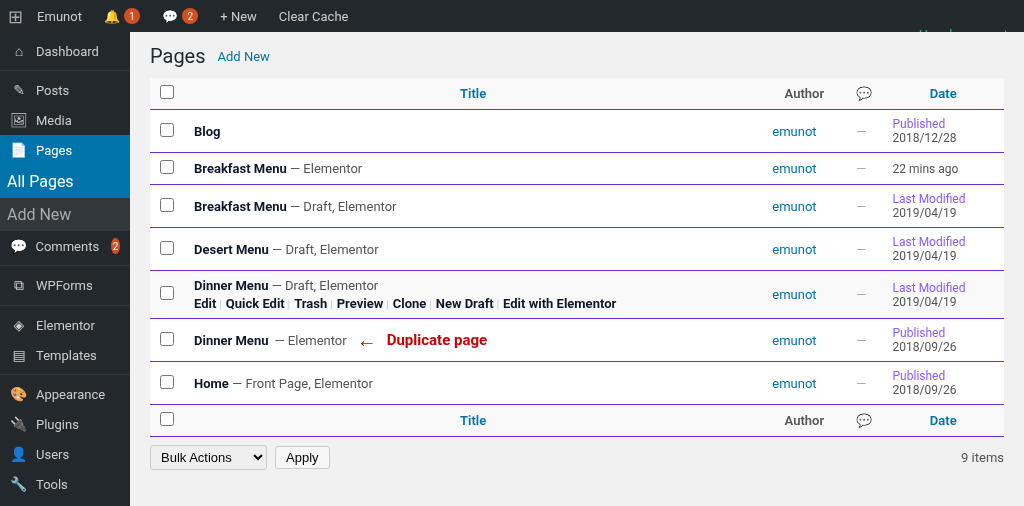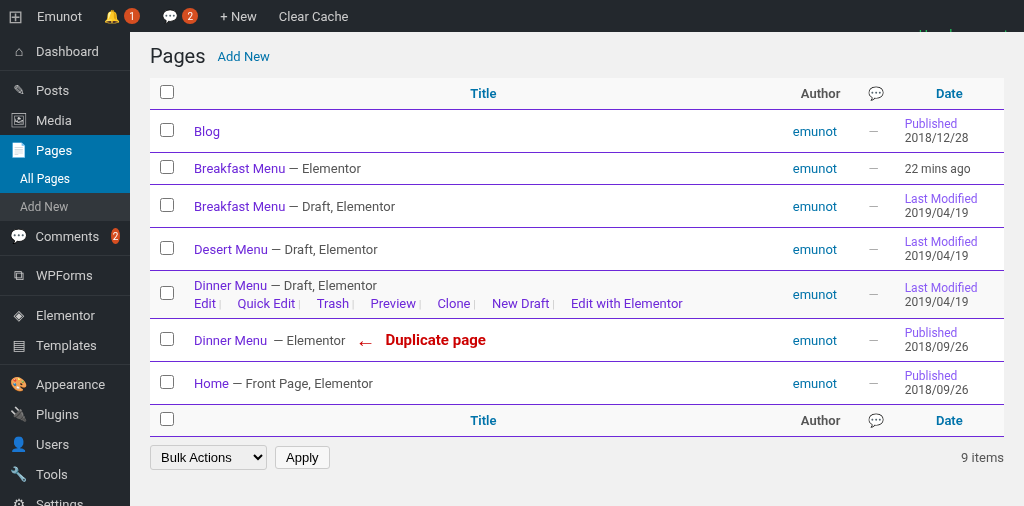--- a/index.html
+++ b/index.html
@@ -55,27 +55,27 @@
       overflow-y: auto;
       background: #f1f1f1;
       padding: 0;
     }
     .content-inner { padding: 12px 20px; }
 
     
     .wp-table { width: 100%; border-collapse: collapse; background: #fff; }
     .wp-table th, .wp-table td { padding: 7px 10px; border-bottom: 1px solid #6d28d9; vertical-align: middle; font-size: 13px; }
     .wp-table th { color: #555; font-weight: 600; background: #f9f9f9; }
-    .wp-table td.title-col a { color: #6d28d9; text-decoration: none; font-weight: 400; font-size: 13px; }
+    .wp-table td.title-col a { color: #0f172a; text-decoration: none; font-weight: 700; font-size: 13px; }
     .wp-table td.author-col a { color: #0073aa; text-decoration: none; }
     .wp-table td.date-col { font-size: 12px; color: #555; }
     .wp-table td.date-col .status { display: block; color: #8b5cf6; font-size: 12px; }
     .wp-table th.title-col a { color: #0073aa; text-decoration: none; }
     .wp-table th.date-col a { color: #0073aa; text-decoration: none; }
-    .row-actions { font-size: 11px; color: #aaa; margin-top: 3px; display: flex; gap: 16px; flex-wrap: wrap; align-items: center; }
+    .row-actions { font-size: 11px; color: #aaa; margin-top: 3px; display: flex; gap: 4px; flex-wrap: wrap; align-items: center; }
     .row-actions a { color: #0073aa; text-decoration: none; }
     .row-actions a.trash { color: #a00; }
     .row-actions span::after { content: " |"; color: #ccc; }
     .row-actions span:last-child::after { content: ""; }
     .dash { color: #aaa; }
 
     
     .tablenav { display: flex; align-items: center; gap: 8px; padding: 8px 0; }
     .tablenav select { padding: 3px 6px; border: 1px solid #ccc; border-radius: 3px; font-size: 13px; }
     .tablenav button { padding: 3px 10px; border: 1px solid #ccc; border-radius: 3px; background: #f7f7f7; cursor: pointer; font-size: 13px; }
@@ -86,21 +86,21 @@
 
     .page-title-wrap { margin-bottom: 10px; display: flex; align-items: center; gap: 12px; }
     .page-title-wrap h1 { font-size: 20px; font-weight: 400; color: #23282d; }
     .add-new-link { color: #0073aa; font-size: 13px; text-decoration: none; }
 
     
     input[type=checkbox] { width: 14px; height: 14px; }
 
     
     .sidebar-submenu { background: #32373c; }
-    .sidebar-submenu .sidebar-item { padding-left: 20px; font-size: 12px; color: #aaa; }
+    .sidebar-submenu .sidebar-item { padding-left: 7px; font-size: 16px; color: #aaa; }
   </style>
 </head>
 <body>
 
 <div id="wpadminbar">
   <span style="color:#aaa;font-size:18px;">⊞</span>
   <span class="adminbar-item">
     <span>Emunot</span>
   </span>
   <span class="adminbar-item">

